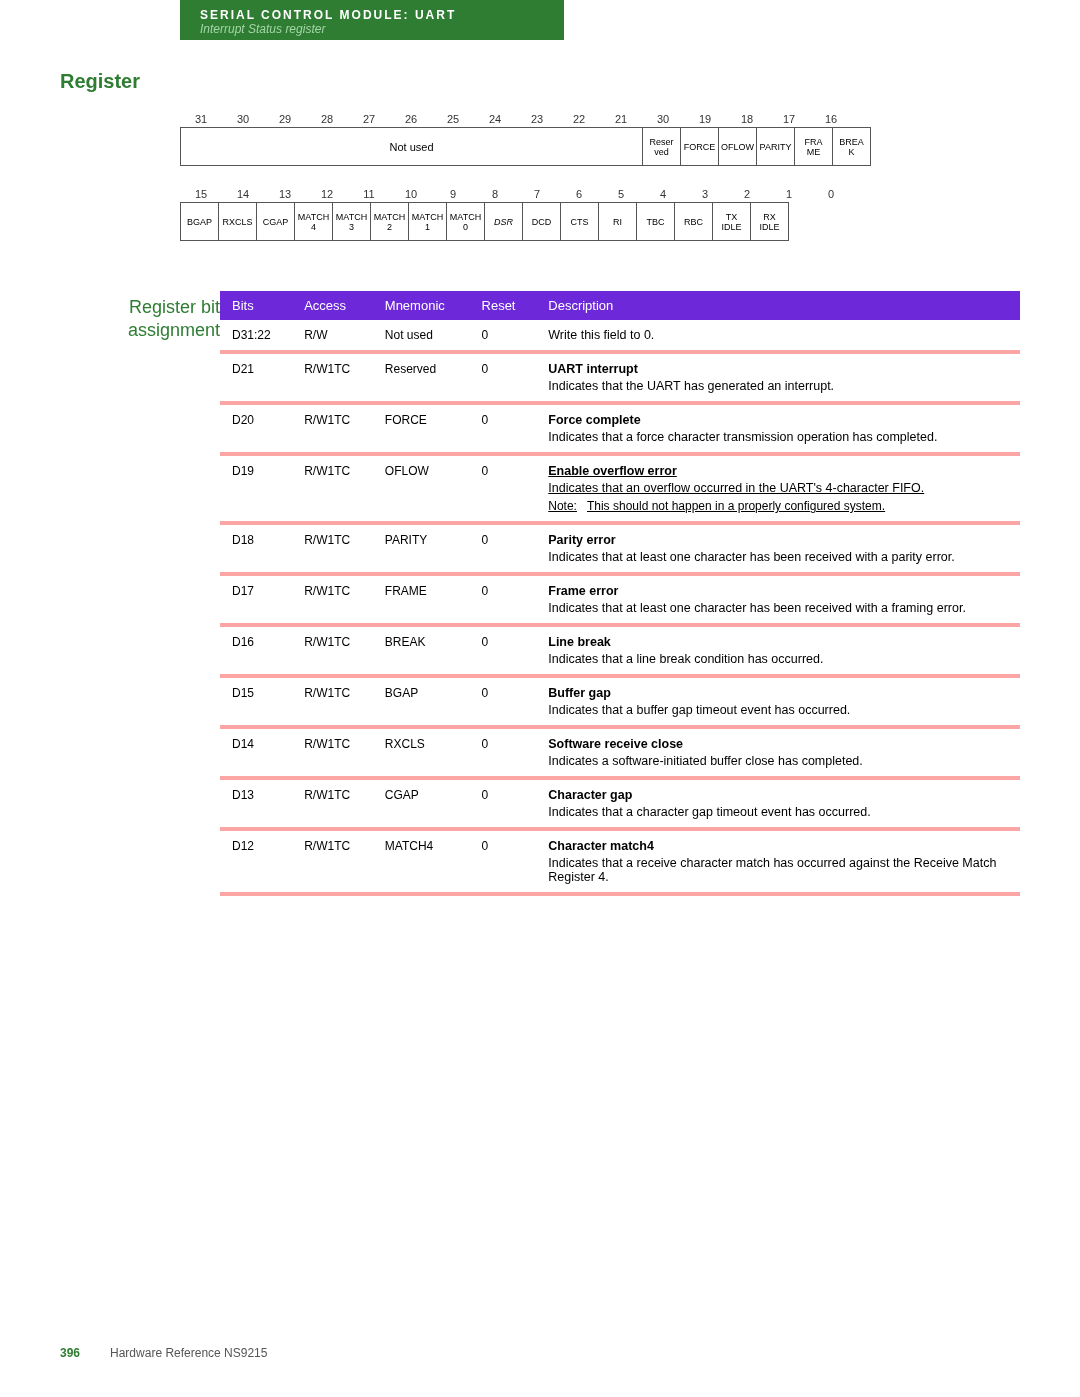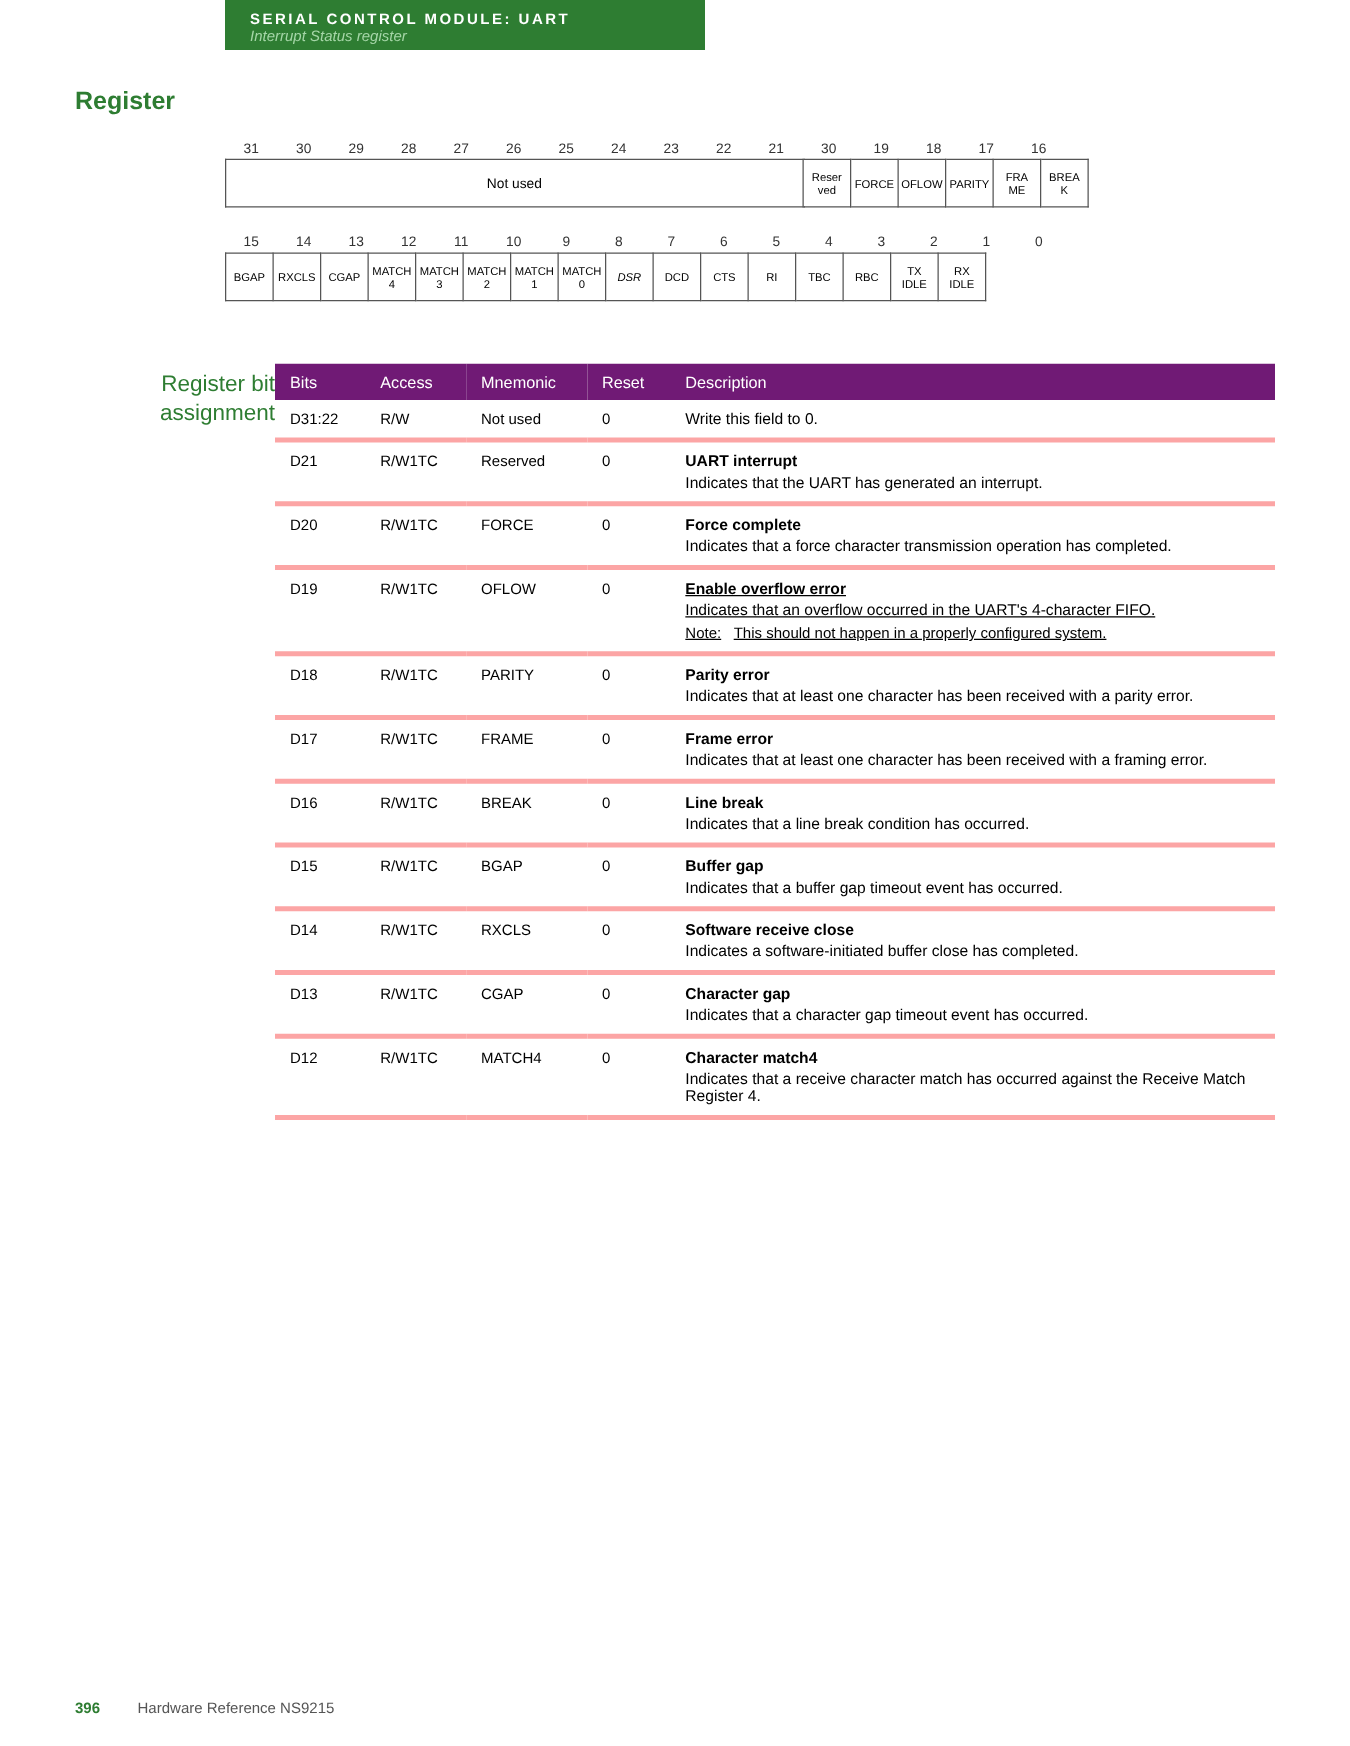--- a/index.html
+++ b/index.html
@@ -96,21 +96,21 @@
       text-align: right;
     }
 
     .bit-table {
       flex: 1;
       border-collapse: collapse;
       font-size: 12.5px;
     }
 
     .bit-table thead tr {
-      background: #701a75;
+      background: #6d28d9;
       color: #fff;
     }
     .bit-table thead th {
       padding: 7px 12px;
       text-align: left;
       font-weight: normal;
       font-size: 13px;
     }
     .bit-table thead th:first-child {
       border-radius: 0;
@@ -156,21 +156,21 @@
       font-size: 12px;
       white-space: nowrap;
     }
     .note-text {
       font-size: 12px;
     }
 
     
     .page-footer {
       position: absolute;
-      bottom: 24px;
+      bottom: 37px;
       left: 60px;
       right: 60px;
       display: flex;
       justify-content: flex-start;
       align-items: center;
       font-size: 12px;
     }
     .page-number {
       color: #2e7d32;
       font-weight: bold;

